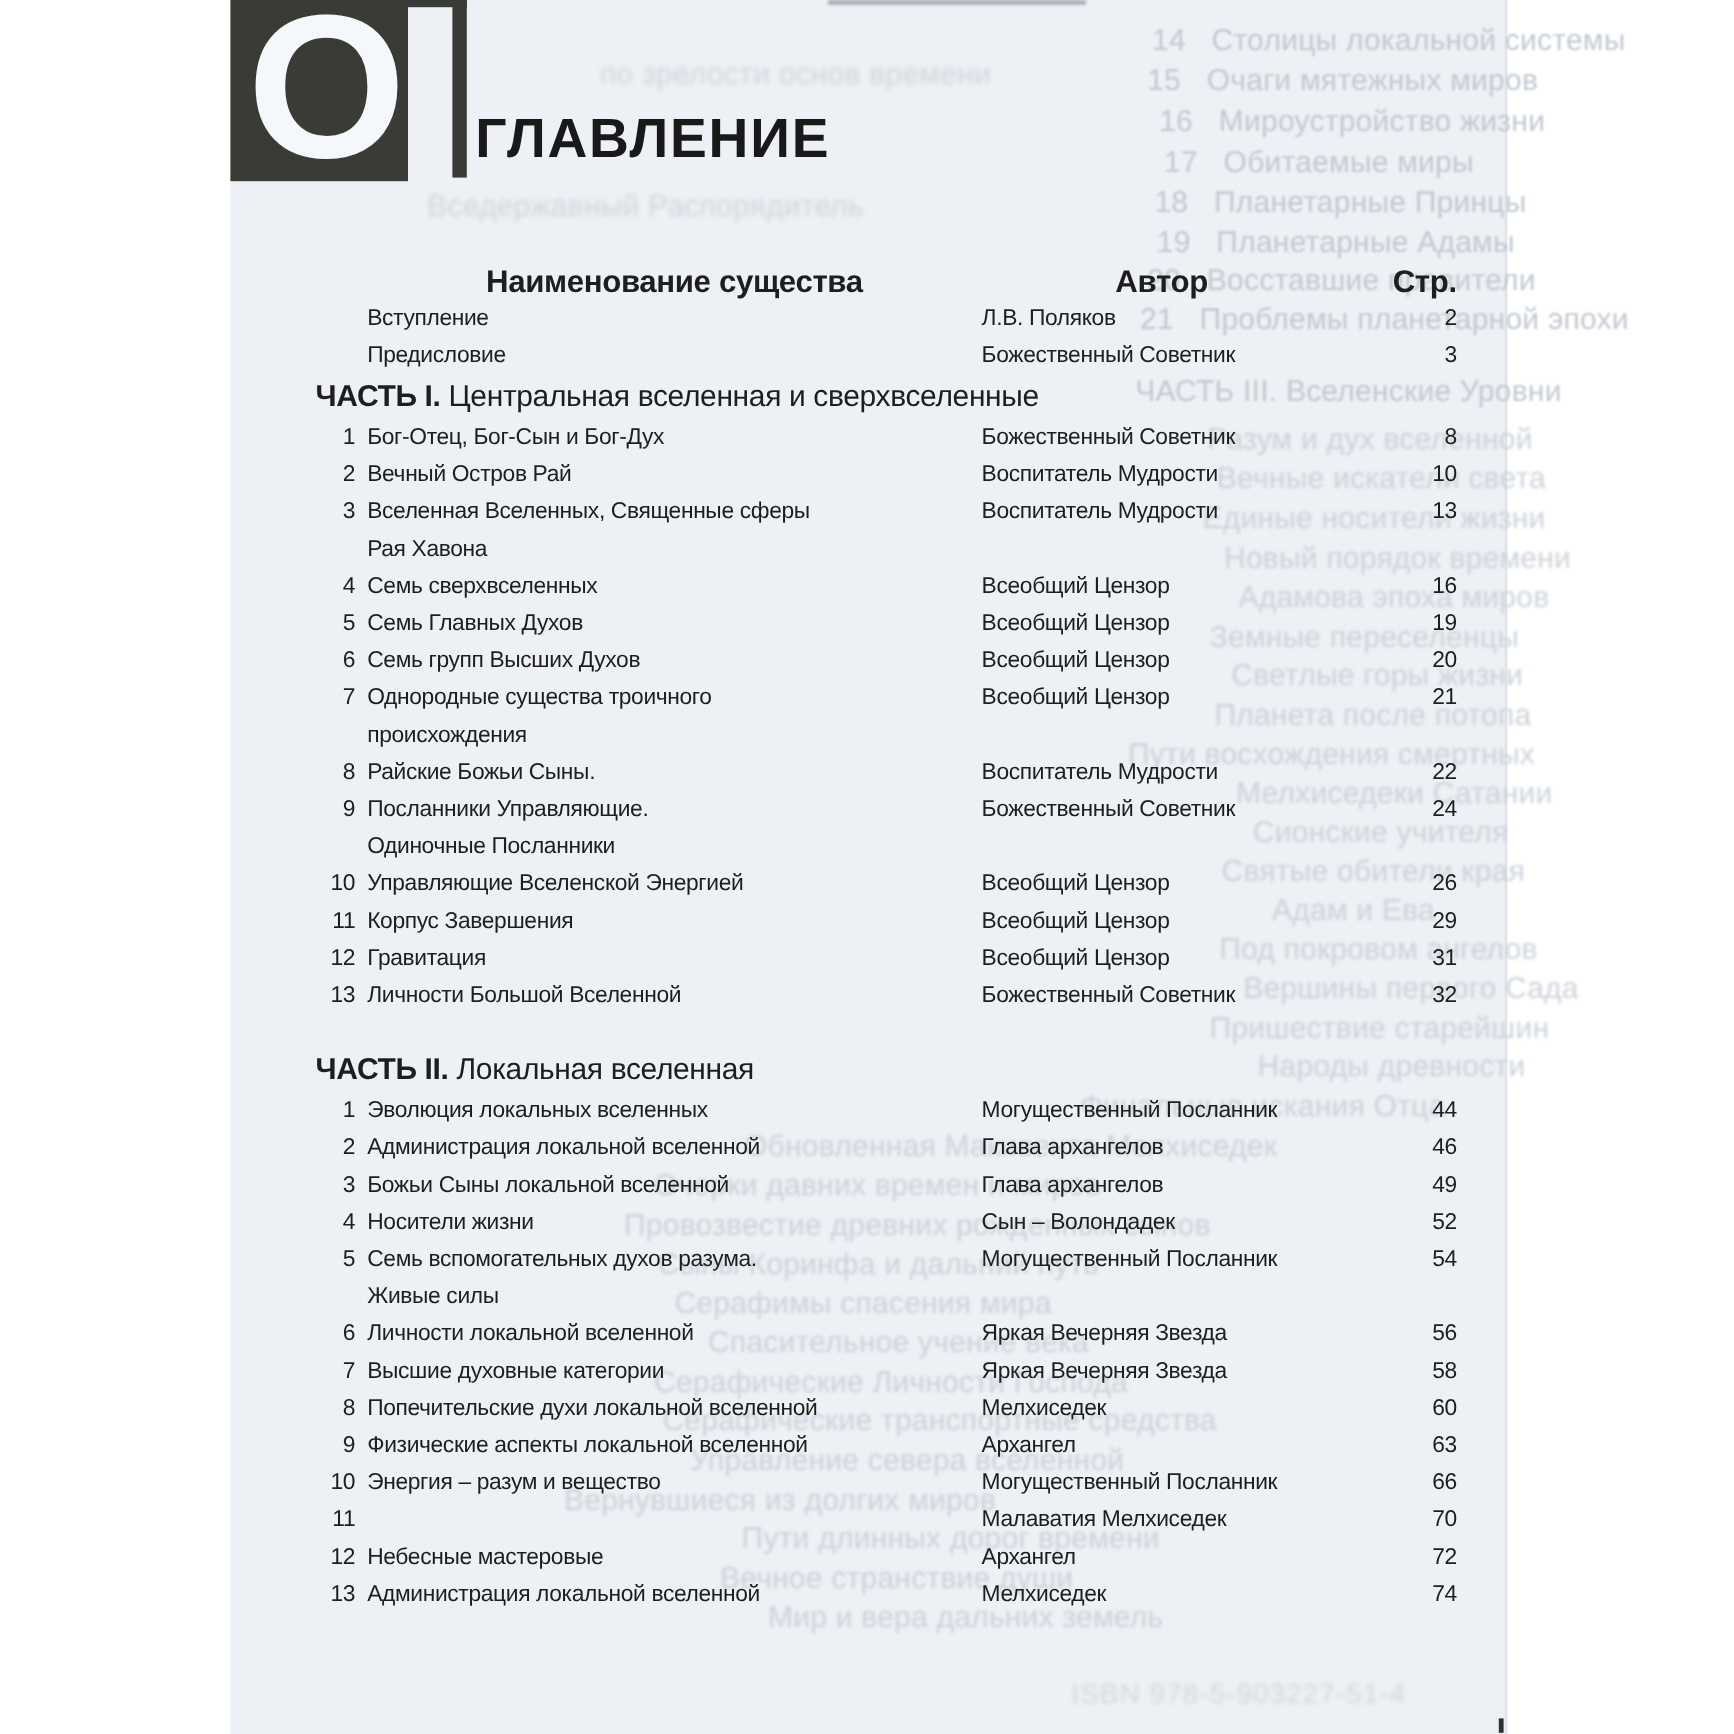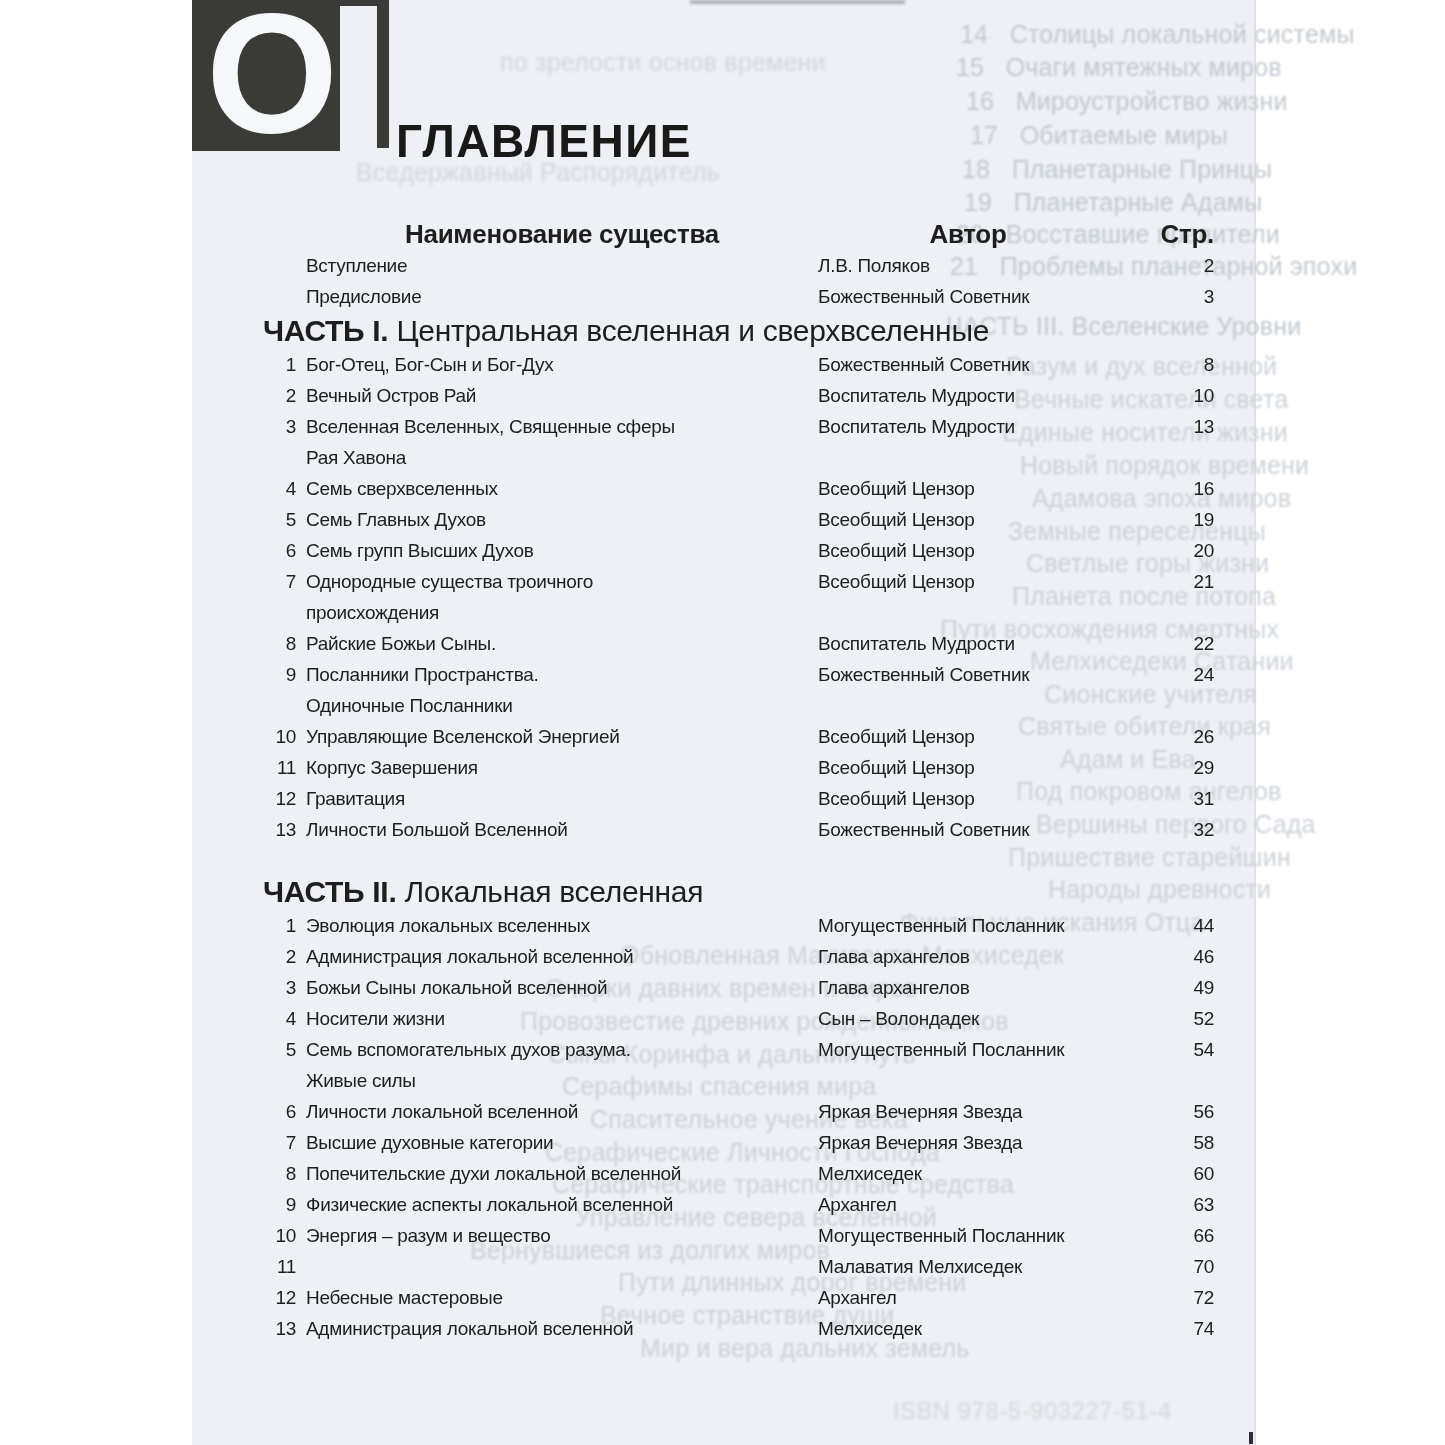--- a/index.html
+++ b/index.html
@@ -18,32 +18,32 @@
   }
   
   .m-box{left:192px;top:0;width:148px;height:151px;background:#3a3a36;z-index:3;}
   .m-strip{left:340px;top:0;width:49px;height:6px;background:#3a3a36;z-index:3;}
   .m-bar{left:377px;top:0;width:12px;height:148px;background:#3a3a36;z-index:3;}
   .m-letter{
     left:206px;top:-12px;z-index:4;
     font-size:170px;font-weight:700;line-height:1;color:#f5f8fa;
   }
   .m-word{
-    left:396px;top:114px;z-index:3;
+    left:396px;top:88px;z-index:3;
     font-size:46px;font-weight:700;letter-spacing:1.5px;color:#191919;
   }
   
   .toc{left:252px;top:218px;width:966px;z-index:2;color:#1e1e1e;letter-spacing:-0.3px;}
   .row{display:grid;grid-template-columns:44px 10px 512px 300px 96px;align-items:start;}
   .hdr-row{line-height:32px;font-size:26px;font-weight:700;}
   .hdr-title{grid-column:3;text-align:center;}
   .hdr-author{grid-column:4;text-align:center;}
   .hdr-page{grid-column:5;text-align:right;}
   .front-row{line-height:37px;font-size:25px;}
-  .part-row{line-height:37px;font-size:30px;display:block;padding-left:11px;}
+  .part-row{line-height:37px;font-size:25px;display:block;padding-left:11px;}
   .part-label{font-weight:700;}
   .part-gap{margin-top:28px;}
   .item-row{line-height:31px;font-size:19px;}
   .cell-num{grid-column:1;text-align:right;}
   .cell-title{grid-column:3;white-space:pre;}
   .cell-author{grid-column:4;white-space:pre;}
   .cell-page{grid-column:5;text-align:right;}
   
   .g{position:absolute;z-index:1;font-size:25px;letter-spacing:0.2px;white-space:pre;}
   .g1{color:#c2c9d2;filter:blur(1.0px);}
@@ -188,21 +188,21 @@
     <div class="row item-row">
     <div class="cell-num">8</div>
     <div></div>
     <div class="cell-title">Райские Божьи Сыны.</div>
     <div class="cell-author">Воспитатель Мудрости</div>
     <div class="cell-page">22</div>
   </div>
     <div class="row item-row">
     <div class="cell-num">9</div>
     <div></div>
-    <div class="cell-title">Посланники Пространства.
+    <div class="cell-title">Посланники Управляющие.
 Одиночные Посланники</div>
     <div class="cell-author">Божественный Советник</div>
     <div class="cell-page">24</div>
   </div>
     <div class="row item-row">
     <div class="cell-num">10</div>
     <div></div>
     <div class="cell-title">Управляющие Вселенской Энергией</div>
     <div class="cell-author">Всеобщий Цензор</div>
     <div class="cell-page">26</div>

